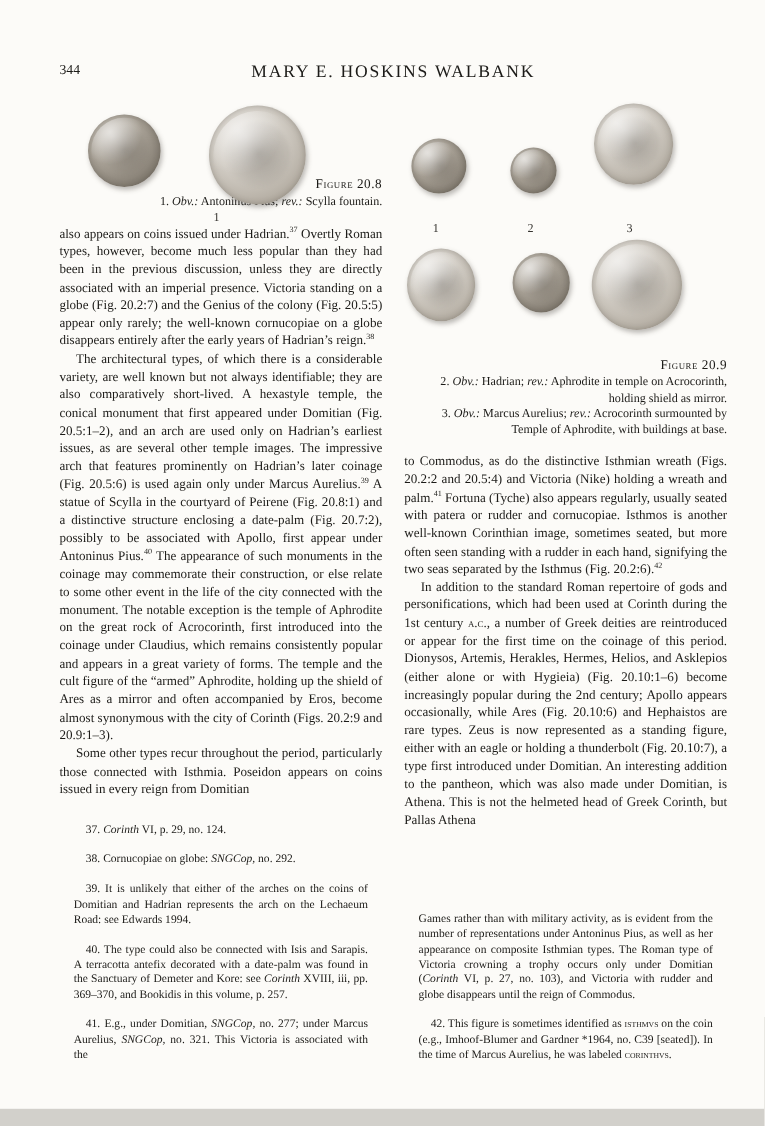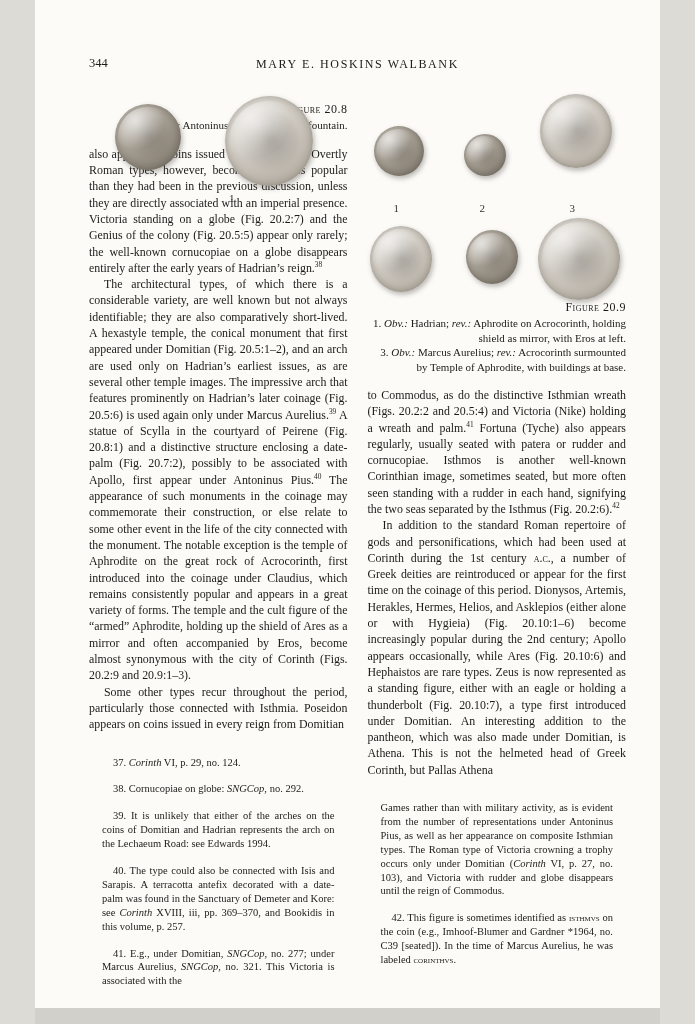--- a/index.html
+++ b/index.html
@@ -1,26 +1,26 @@
 <!DOCTYPE html>
 <html><head>
 <meta charset="utf-8">
 <style>
   html,body { margin:0; padding:0; background:#dddbd6; }
   .page {
-    position:relative; width:625px; height:1024px; margin:0 auto;
+    position:relative; width:695px; height:1024px; margin:0 auto;
     background:#fcfbf8; color:#1c1b18; box-sizing:border-box;
     padding:54px 34px 0 54px; overflow:hidden;
     font-family:"Liberation Serif","DejaVu Serif",serif;
   }
   
   .header { position:relative; height:20px; }
   .page-number { position:absolute; left:0; top:2px; font-size:12.5px; }
   .head-title { position:absolute; left:0; right:0; top:3px; text-align:center;
-    font-size:12px; letter-spacing:1.6px; }
+    font-size:16px; letter-spacing:1.6px; }
   
   .columns { display:flex; gap:20px; margin-top:14px; height:918px; }
   .col { flex:1; display:flex; flex-direction:column; font-size:11.9px;
     line-height:16.3px; text-align:justify; }
   .col-left  { max-width:302px; }
   .col-right { max-width:298px; }
   .para { margin:0; }
   .para + .para { text-indent:15px; }
   sup { font-size:0.62em; vertical-align:super; line-height:0;font-family:Liberation Serif, serif; }
   i { font-style:italic; }
@@ -115,21 +115,21 @@
         <span class="plate-label p9-l1">1</span>
         <span class="plate-label p9-l2">2</span>
         <span class="plate-label p9-l3">3</span>
         <div class="coin light p9-r1"></div>
         <div class="coin dark  p9-r2"></div>
         <div class="coin light p9-r3"></div>
       </div>
 
       <div class="fig-caption">
         <p class="fig-title">Figure 20.9</p>
-        <p class="fig-item">1. <i>Obv.:</i> Hadrian; <i>rev.:</i> Aphrodite on Acrocorinth, holding shield as mirror, with Eros at left.</p>
+        <p class="fig-item">2. <i>Obv.:</i> Hadrian; <i>rev.:</i> Aphrodite in temple on Acrocorinth, holding shield as mirror.</p>
         <p class="fig-item">3. <i>Obv.:</i> Marcus Aurelius; <i>rev.:</i> Acrocorinth surmounted by Temple of Aphrodite, with buildings at base.</p>
       </div>
 
       <p class="para">to Commodus, as do the distinctive Isthmian wreath (Figs. 20.2:2 and 20.5:4) and Victoria (Nike) holding a wreath and palm.<sup>41</sup> Fortuna (Tyche) also appears regularly, usually seated with patera or rudder and cornucopiae. Isthmos is another well-known Corinthian image, sometimes seated, but more often seen standing with a rudder in each hand, signifying the two seas separated by the Isthmus (Fig. 20.2:6).<sup>42</sup></p>
       <p class="para">In addition to the standard Roman repertoire of gods and personifications, which had been used at Corinth during the 1st century <span class="sc">a.c.</span>, a number of Greek deities are reintroduced or appear for the first time on the coinage of this period. Dionysos, Artemis, Herakles, Hermes, Helios, and Asklepios (either alone or with Hygieia) (Fig. 20.10:1–6) become increasingly popular during the 2nd century; Apollo appears occasionally, while Ares (Fig. 20.10:6) and Hephaistos are rare types. Zeus is now represented as a standing figure, either with an eagle or holding a thunderbolt (Fig. 20.10:7), a type first introduced under Domitian. An interesting addition to the pantheon, which was also made under Domitian, is Athena. This is not the helmeted head of Greek Corinth, but Pallas Athena</p>
 
       <div class="footnotes">
         <p class="footnote flush">Games rather than with military activity, as is evident from the number of representations under Antoninus Pius, as well as her appearance on composite Isthmian types. The Roman type of Victoria crowning a trophy occurs only under Domitian (<i>Corinth</i> VI, p. 27, no. 103), and Victoria with rudder and globe disappears until the reign of Commodus.</p>
         <p class="footnote">42. This figure is sometimes identified as <span class="sc">isthmvs</span> on the coin (e.g., Imhoof-Blumer and Gardner *1964, no. C39 [seated]). In the time of Marcus Aurelius, he was labeled <span class="sc">corinthvs</span>.</p>
       </div>

